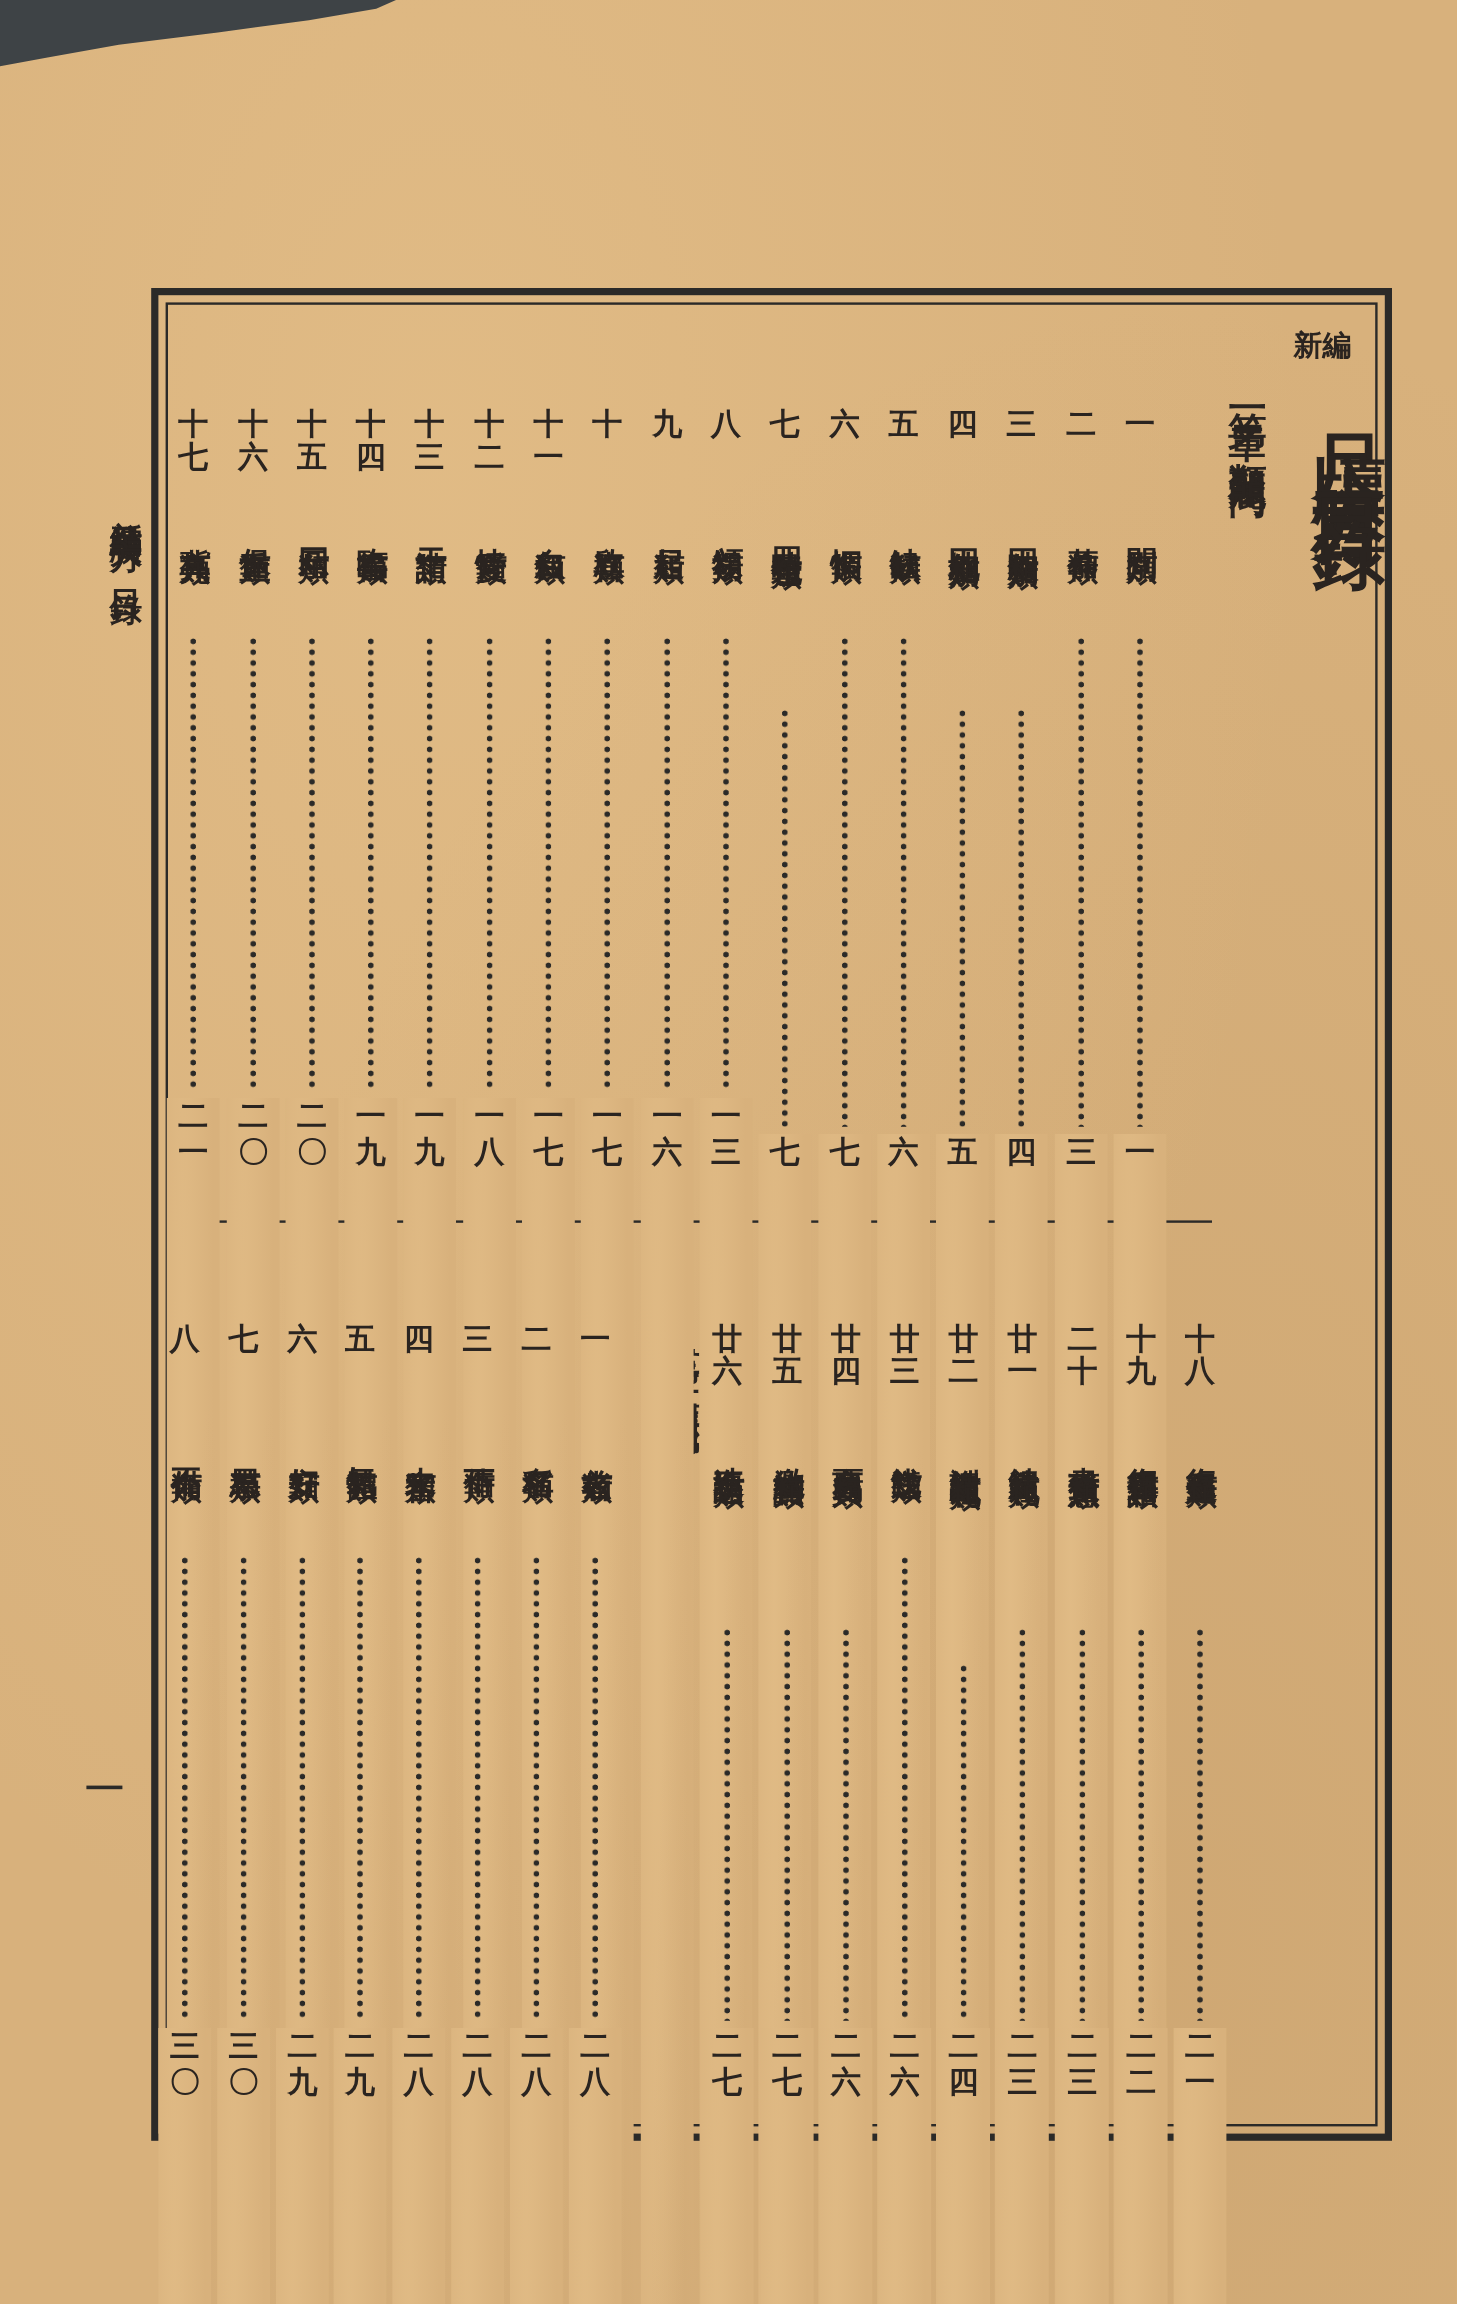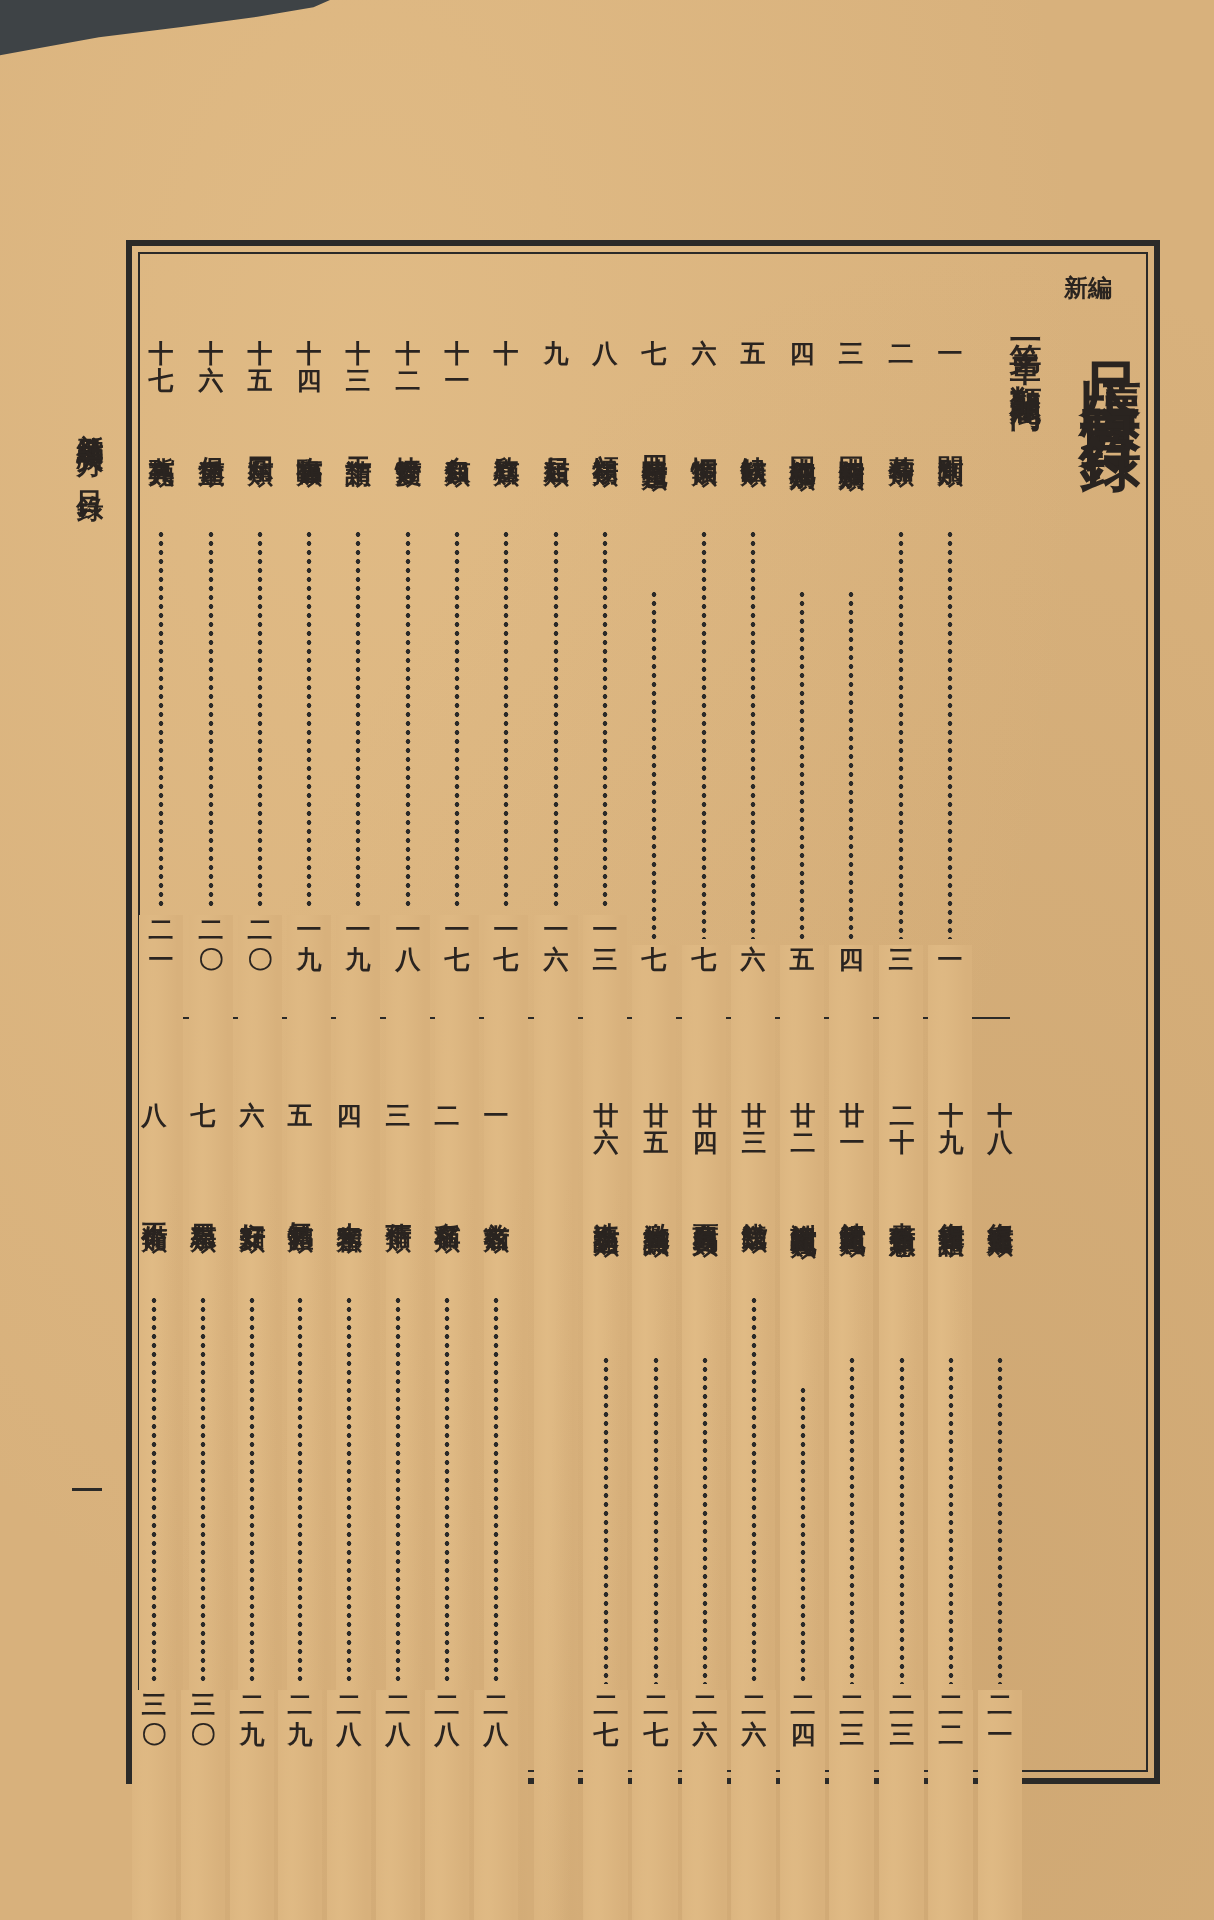--- a/index.html
+++ b/index.html
@@ -29,20 +29,21 @@
     position:absolute; left:138px; top:252px; width:1010px; height:1520px;
     border:2px solid #2b2a28; box-sizing:border-box;
   }
   .divider {
     position:absolute; left:145px; top:1017px; width:865px; height:0;
     border-top:2px solid #2b2a28;
   }
   .vcol {
     position:absolute; writing-mode:vertical-rl; text-orientation:upright;
     white-space:nowrap;
+    margin-left:14px;
   }
   .margin-title {
     left:72px; top:412px; font-size:27px; letter-spacing:3px; font-weight:bold;
   }
   .margin-title .gap { display:inline-block; height:40px; }
   .margin-pagenum {
     position:absolute; left:72px; top:1488px; width:30px; height:0;
     border-top:3px solid #2b2a28;
   }
   .main-title { left:1068px; top:312px; font-size:62px; font-weight:bold; letter-spacing:14px; }

